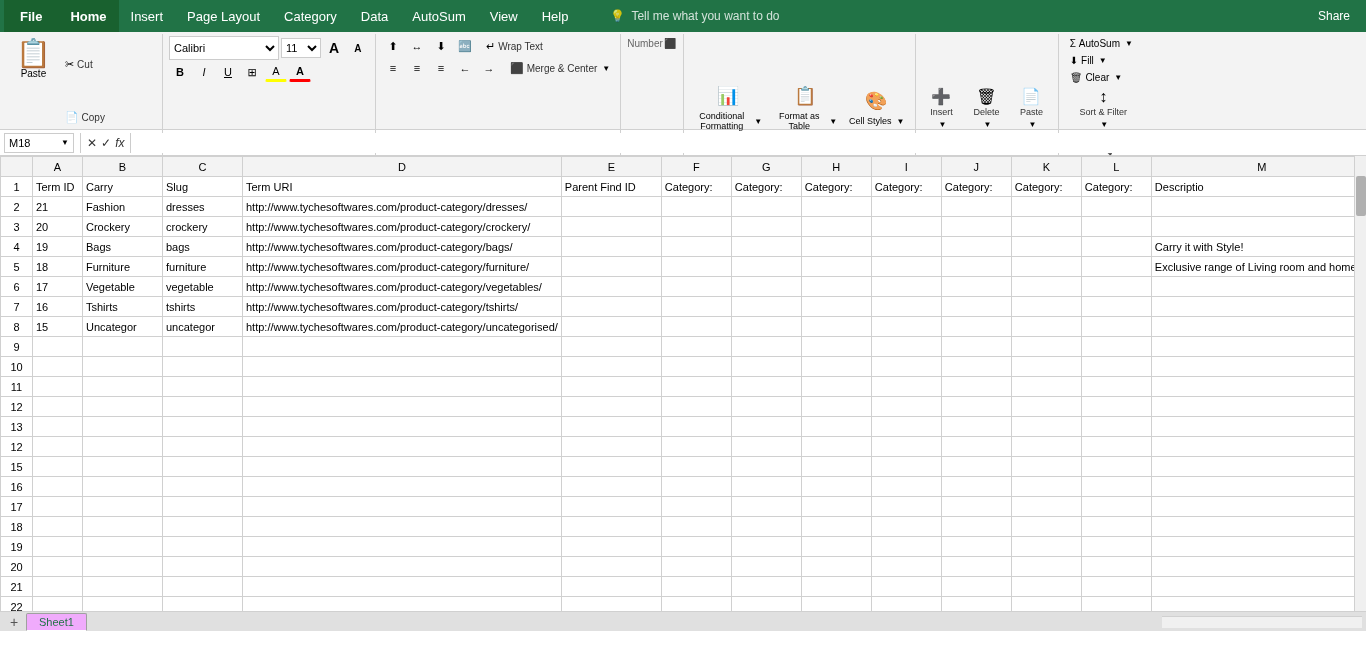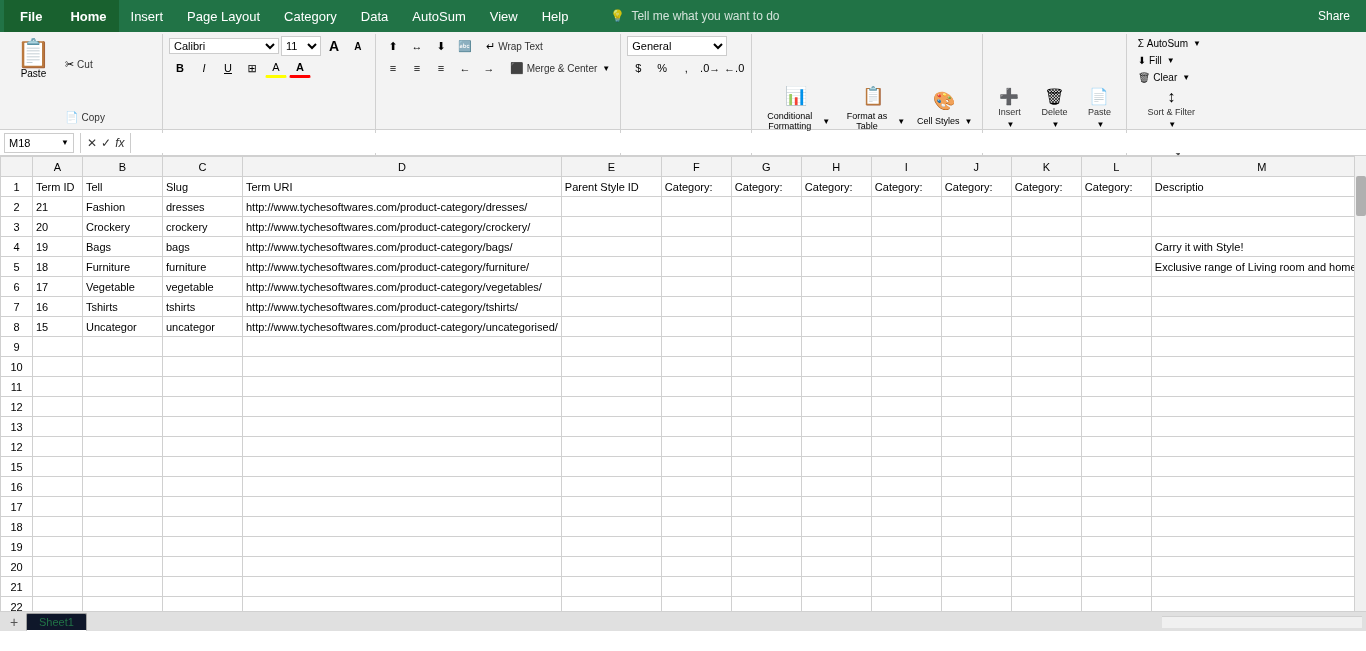--- a/index.html
+++ b/index.html
@@ -127,21 +127,21 @@
       padding: 4px 6px;
       cursor: pointer;
       border-radius: 2px;
       min-width: 44px;
     }
     .paste-btn .btn-icon { font-size: 28px; }
     .paste-btn .btn-label { font-size: 10px; }
 
     
     .font-select {
-      height: 16px;
+      height: 24px;
       font-size: 11px;
       border: 1px solid #ccc;
       background: #fff;
       width: 110px;
       cursor: pointer;
     }
     .font-size-select {
       height: 20px;
       font-size: 11px;
       border: 1px solid #ccc;
@@ -263,21 +263,21 @@
     }
     .sheet-tab {
       padding: 2px 12px;
       font-size: 11px;
       background: #c0c0c0;
       border: 1px solid #a0a0a0;
       cursor: pointer;
       border-radius: 2px 2px 0 0;
     }
     .sheet-tab.active {
-      background: #0f172a;
+      background: #f0abfc;
       border-bottom-color: #fff;
       color: #217346;
     }
     .sheet-add-btn {
       width: 20px;
       height: 16px;
       display: flex;
       align-items: center;
       justify-content: center;
       cursor: pointer;
@@ -426,32 +426,20 @@
           </div>
         </div>
       </div>
       <div class="ribbon-group-label">
         <span>Alignment</span>
         <span style="cursor:pointer;">⬛</span>
       </div>
     </div>
 
     <div class="ribbon-group">
-      <div class="ribbon-group-content" style="flex-direction:column; gap:2px;">
-        <select class="num-select">
-          <option>General</option>
-        </select>
-        <div class="font-row">
-          <span class="icon-btn">$</span>
-          <span class="icon-btn">%</span>
-          <span class="icon-btn">,</span>
-          <span class="icon-btn">.0→</span>
-          <span class="icon-btn">←.0</span>
-        </div>
-      </div>
       <div class="ribbon-group-label">
         <span>Number</span>
         <span style="cursor:pointer;">⬛</span>
       </div>
     </div>
 
     <div class="ribbon-group" style="min-width:200px;">
       <div class="ribbon-group-content" style="align-items:center; gap:4px;">
         <div class="cond-format-group">
           <div style="font-size:18px; text-align:center;">📊</div>
@@ -575,24 +563,24 @@
               <th style="width: 70px; min-width: 70px;">J</th>
               <th style="width: 70px; min-width: 70px;">K</th>
               <th style="width: 70px; min-width: 70px;">L</th>
               <th style="width: 80px; min-width: 80px;">M</th>
             </tr>
           </thead>
         <tbody id="grid-body">
             <tr>
               <td class="row-num-col" style="width: 32px;">1</td>
               <td style="width: 50px; min-width: 50px;">Term ID</td>
-              <td style="width: 80px; min-width: 80px;">Tell</td>
+              <td style="width: 80px; min-width: 80px;">Carry</td>
               <td style="width: 80px; min-width: 80px;">Slug</td>
               <td style="width: 220px; min-width: 220px;">Term URI</td>
-              <td style="width: 100px; min-width: 100px;">Parent Style ID</td>
+              <td style="width: 100px; min-width: 100px;">Parent Find ID</td>
               <td style="width: 70px; min-width: 70px;">Category:</td>
               <td style="width: 70px; min-width: 70px;">Category:</td>
               <td style="width: 70px; min-width: 70px;">Category:</td>
               <td style="width: 70px; min-width: 70px;">Category:</td>
               <td style="width: 70px; min-width: 70px;">Category:</td>
               <td style="width: 70px; min-width: 70px;">Category:</td>
               <td style="width: 70px; min-width: 70px;">Category:</td>
               <td style="width: 80px; min-width: 80px;">Descriptio</td>
             </tr>
             <tr>

